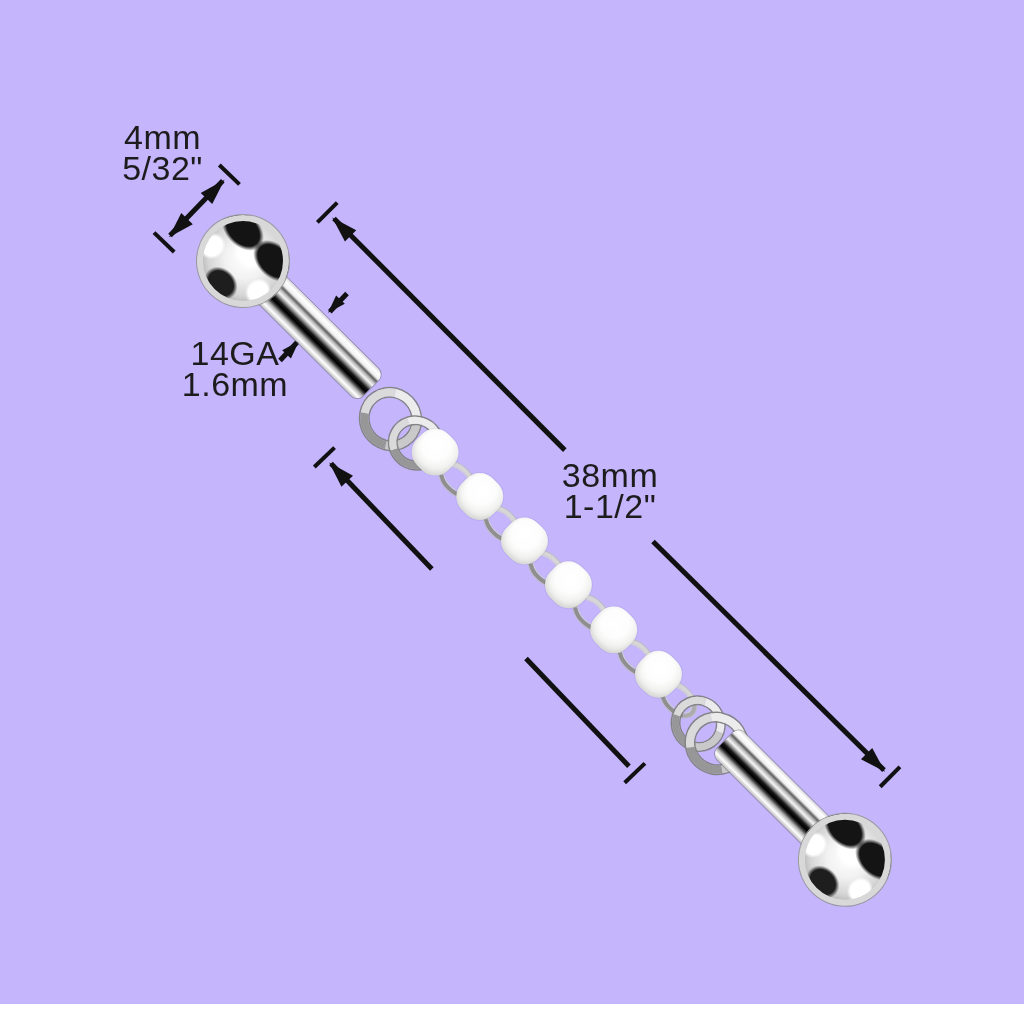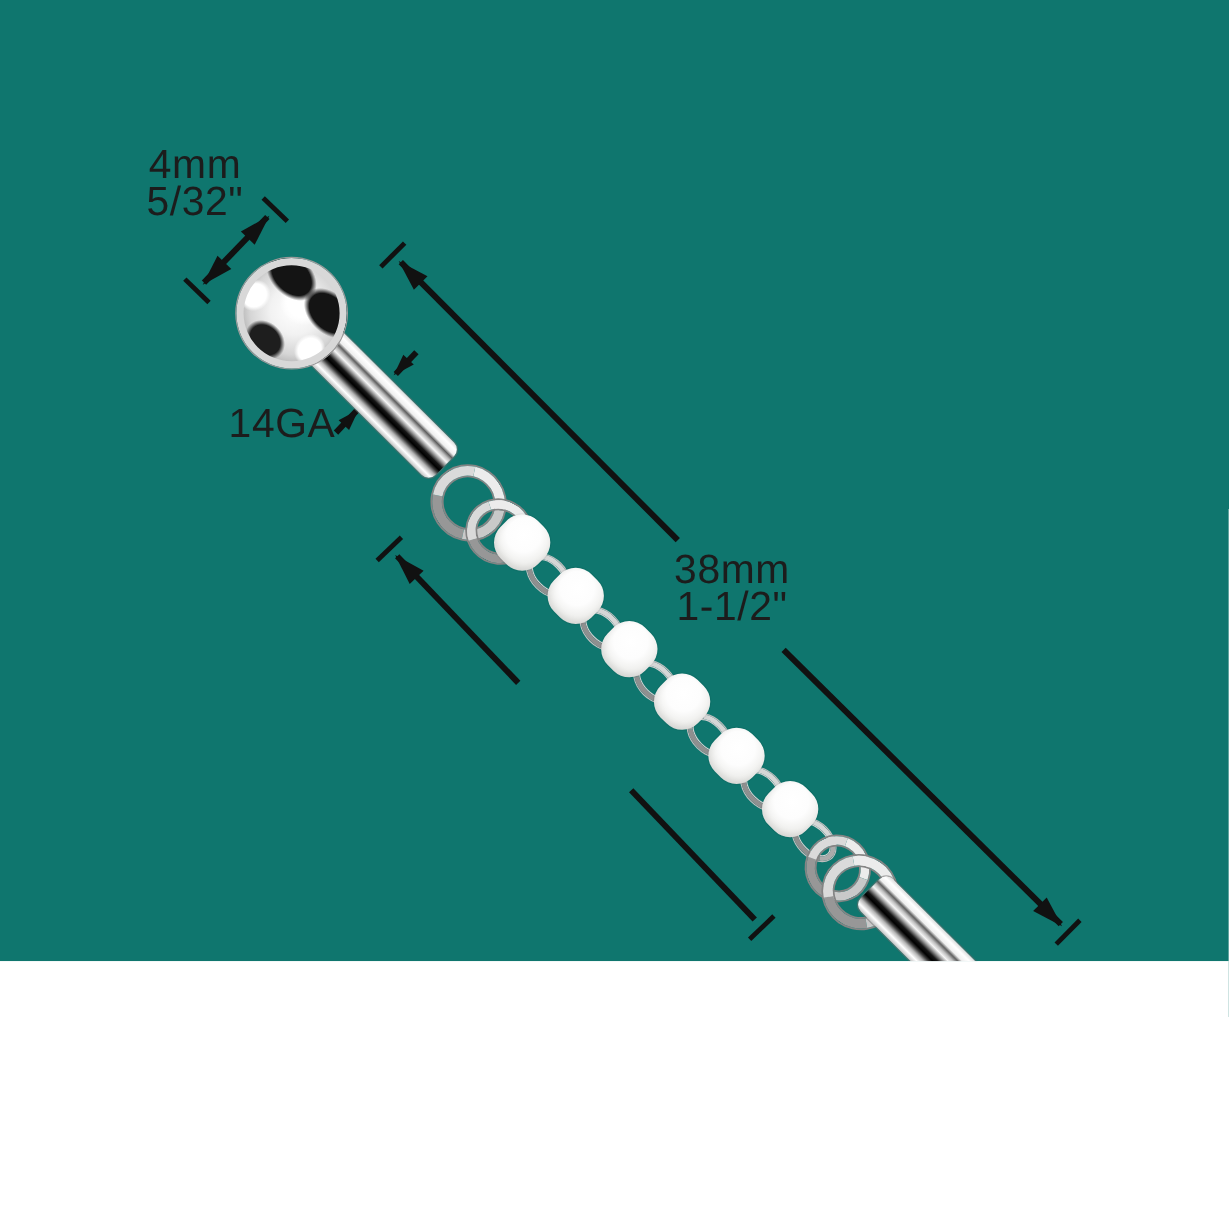--- a/index.html
+++ b/index.html
@@ -1,17 +1,17 @@
 <!DOCTYPE html>
 <html><head>
 <meta charset="utf-8">
 <style>
   html,body{margin:0;padding:0;background:#fff;}
   #canvas{
-    position:relative;width:1024px;height:801px;background:#0f766e;
+    position:relative;width:1024px;height:1004px;background:#c4b5fd;
     overflow:hidden;font-family:"Liberation Sans",sans-serif;color:#1c1c1c;
   }
   
   .dim-label{
     position:absolute;text-align:center;font-size:34px;line-height:31px;
     letter-spacing:.5px;color:#1c1c1c;white-space:nowrap;
   }
   
   .dim{position:absolute;height:5px;background:#111;transform-origin:0 2.5px;}
   .dim i{position:absolute;display:block;}
@@ -74,20 +74,21 @@
 
 <div id="canvas">
 
   <div class="dim-label" style="left:90px;top:122px;width:145px;">
     <div>4mm</div>
     <div>5/32"</div>
   </div>
 
   <div class="dim-label" style="left:160px;top:338px;width:150px;">
     <div>14GA</div>
+    <div>1.6mm</div>
   </div>
 
   <div class="dim-label" style="left:530px;top:460px;width:160px;">
     <div>38mm</div>
     <div>1-1/2"</div>
   </div>
 
 
   <div class="dim" style="left:170px;top:233px;width:76px;transform:rotate(-46deg);">
     <i class="hs"></i>

